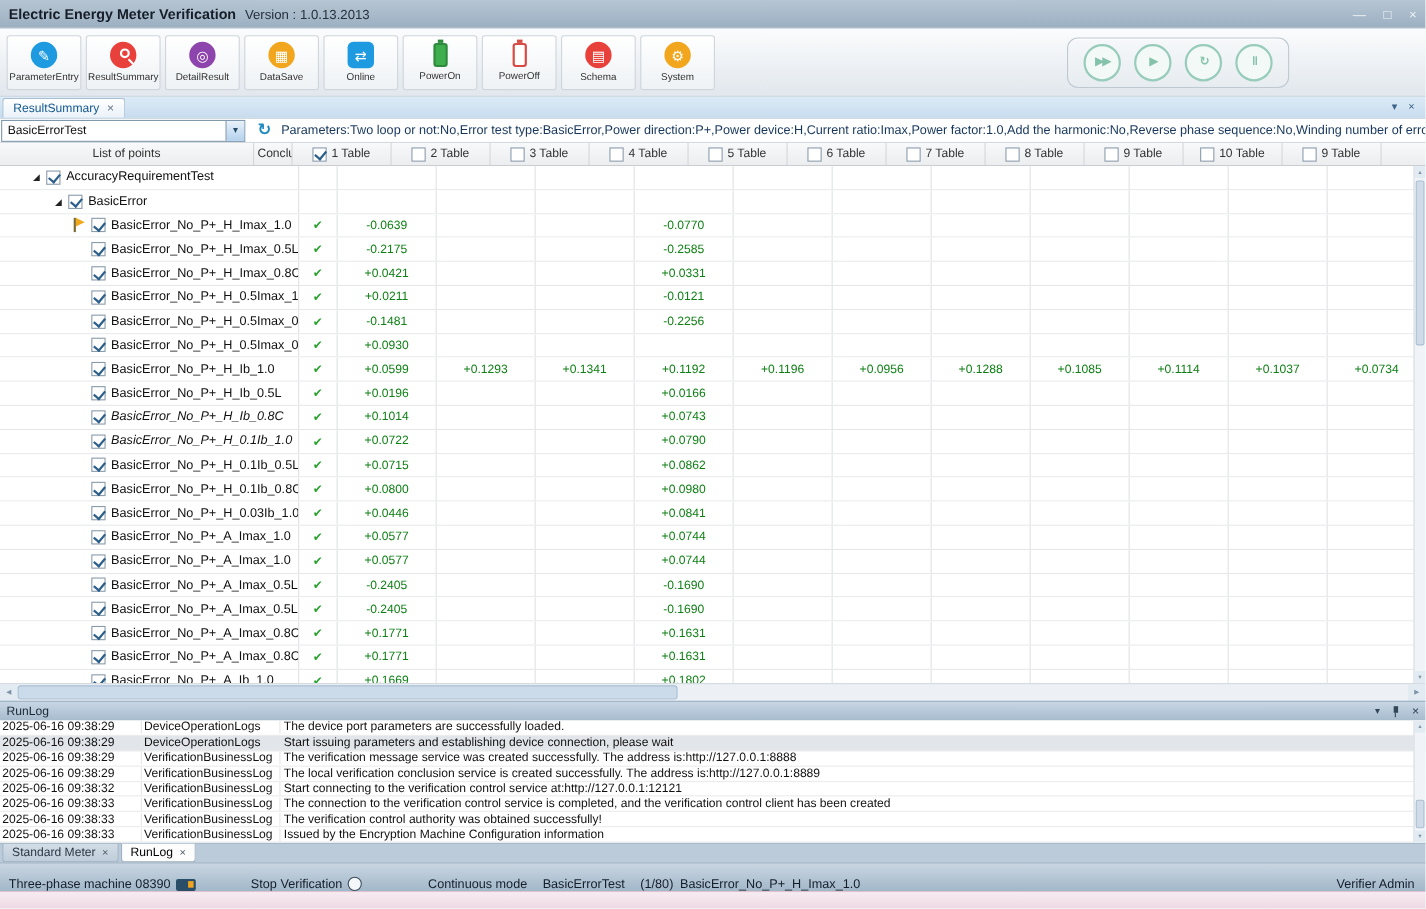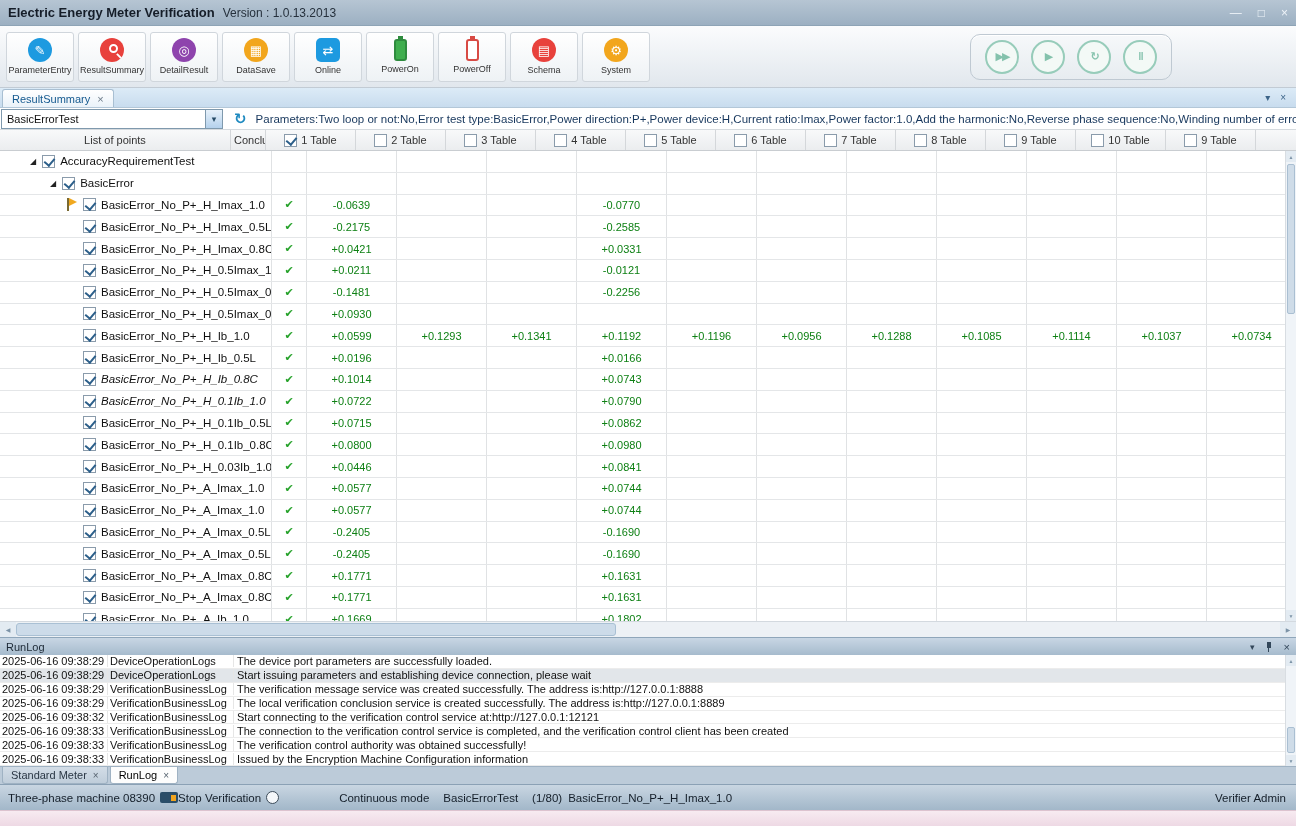--- a/index.html
+++ b/index.html
@@ -81,39 +81,39 @@
   .runlog{flex:none;position:relative}
   .runlog-header{height:18px;background:linear-gradient(#c8d6e4,#a6bbcd);border-top:1px solid #8fa6ba;display:flex;align-items:center;padding:0 6px;font-size:11px;color:#1c2835}
   .rl-icons{margin-left:auto;display:flex;gap:10px;align-items:center;color:#33475a;font-size:9px}
   .rl-icons span{cursor:pointer}
   .pin{width:9px;height:10px;position:relative;display:inline-block}
   .pin::before{content:'';position:absolute;left:2px;top:0;width:4px;height:6px;background:#33475a}
   .pin::after{content:'';position:absolute;left:3.5px;top:6px;width:1px;height:4px;background:#33475a}
   .runlog-body{height:111px;overflow:hidden;background:#fff;position:relative;font-size:11px}
   .log-row{height:13.9px;display:flex;align-items:center;border-bottom:1px solid #ececec;cursor:default;flex:none}
   .log-row.sel{background:#e2e6ea}
-  .log-time{width:108px;flex:none;padding-left:2px;color:#111;white-space:nowrap;overflow:hidden;border-right:1px solid #e6e6e6}
+  .log-time{width:129px;flex:none;padding-left:2px;color:#111;white-space:nowrap;overflow:hidden;border-right:1px solid #e6e6e6}
   .log-type{width:126px;flex:none;padding-left:2px;color:#111;white-space:nowrap;overflow:hidden;border-right:1px solid #e6e6e6}
   .log-msg{flex:1;padding-left:3px;color:#111;white-space:nowrap;overflow:hidden}
   .rl-vscroll{position:absolute;right:0;top:0;width:11px;height:111px;background:#f0f4f8;border-left:1px solid #d8dde2}
   .rl-thumb{position:absolute;left:1px;right:1px;bottom:13px;height:26px;background:#cfdce8;border:1px solid #aabfd2;border-radius:2px}
 
   
   .bottom-tabs{height:18px;flex:none;background:#bccbd9;display:flex;align-items:flex-start;padding:0 2px;gap:2px;border-top:1px solid #9fb2c3}
   .btab{height:17px;display:flex;align-items:center;gap:6px;padding:0 8px;font-size:11px;color:#2a3745;background:linear-gradient(#d3dde7,#bfcdda);border:1px solid #9fb2c3;border-top:none;border-radius:0 0 3px 3px;cursor:pointer}
   .btab.active{background:#fdfdfd;color:#000}
   .btab-close{font-size:10px;color:#55626e}
 
   
-  .statusbar{height:26px;flex:none;background:linear-gradient(#c9d6e2,#a2b7c9);border-top:1px solid #8ba1b5;display:flex;align-items:center;padding:0 8px;font-size:11.5px;color:#141e29}
+  .statusbar{height:26px;flex:none;background:linear-gradient(#c9d6e2,#a2b7c9);border-top:1px solid #8ba1b5;display:flex;align-items:flex-end;padding:0 8px;font-size:11.5px;color:#141e29}
   .sb-item{display:flex;align-items:center;gap:5px;white-space:nowrap}
   .device-icon{width:18px;height:11px;background:#2a4d68;border-radius:2px;position:relative;display:inline-block}
   .device-icon::after{content:'';position:absolute;right:2px;top:2.5px;width:5px;height:6px;background:#f0a41f}
   .stop-circle{width:13px;height:13px;border:1.5px solid #3c4c5a;border-radius:50%;background:#f4f7fa;display:inline-block;cursor:pointer}
-  .gap1{}.gap2{margin-left:60px}.gap3{margin-left:14px}.gap4{margin-left:14px}
+  .gap1{margin-left:50px}.gap2{margin-left:60px}.gap3{margin-left:14px}.gap4{margin-left:14px}
   .sb-right{margin-left:auto;padding-right:2px;white-space:nowrap}
 
   .bottom-strip{height:16px;flex:none;background:linear-gradient(#f7ebf1,#eed9e4);border-top:1px solid #dcc3cf}
 </style>
 </head>
 <body>
 
 <div class="window">
 
   <div class="titlebar">

